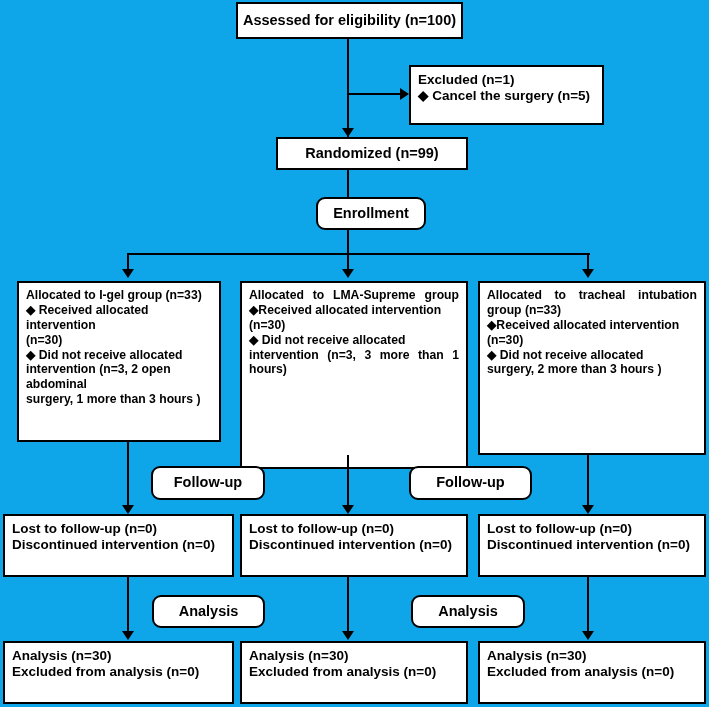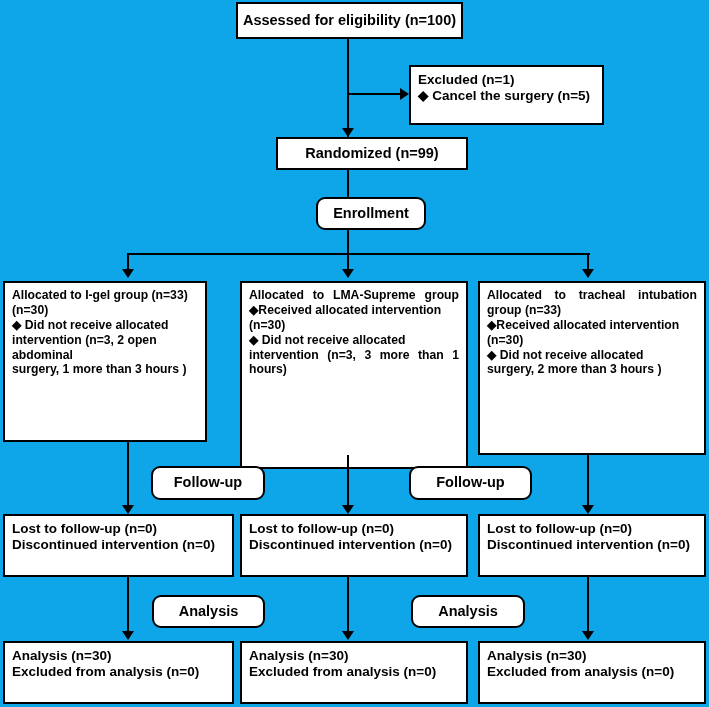--- a/index.html
+++ b/index.html
@@ -104,22 +104,23 @@
 
   <div class="line vline" style="left:127px; top:253px; height:21px;"></div>
   <div class="arrow-down" style="left:122px; top:269px;"></div>
 
   <div class="line vline" style="left:347px; top:253px; height:21px;"></div>
   <div class="arrow-down" style="left:342px; top:269px;"></div>
 
   <div class="line vline" style="left:587px; top:253px; height:21px;"></div>
   <div class="arrow-down" style="left:582px; top:269px;"></div>
 
-  <div class="box pad t12" style="left:3px; top:281px; width:204px; height:161px;">
+  <div class="box pad t12" style="left:17px; top:281px; width:204px; height:161px;">
     <p>Allocated to I-gel group (n=33)</p>
+    <p>◆ Received allocated intervention</p>
     <p>(n=30)</p>
     <p>◆ Did not receive allocated</p>
     <p>intervention (n=3, 2 open abdominal</p>
     <p>surgery, 1 more than 3 hours )</p>
   </div>
 
   <div class="box pad t12" style="left:240px; top:281px; width:228px; height:188px;">
     <p class="just" style="text-align:justify; text-align-last:justify;">Allocated to LMA-Supreme group</p>
     <p>◆Received allocated intervention</p>
     <p>(n=30)</p>

